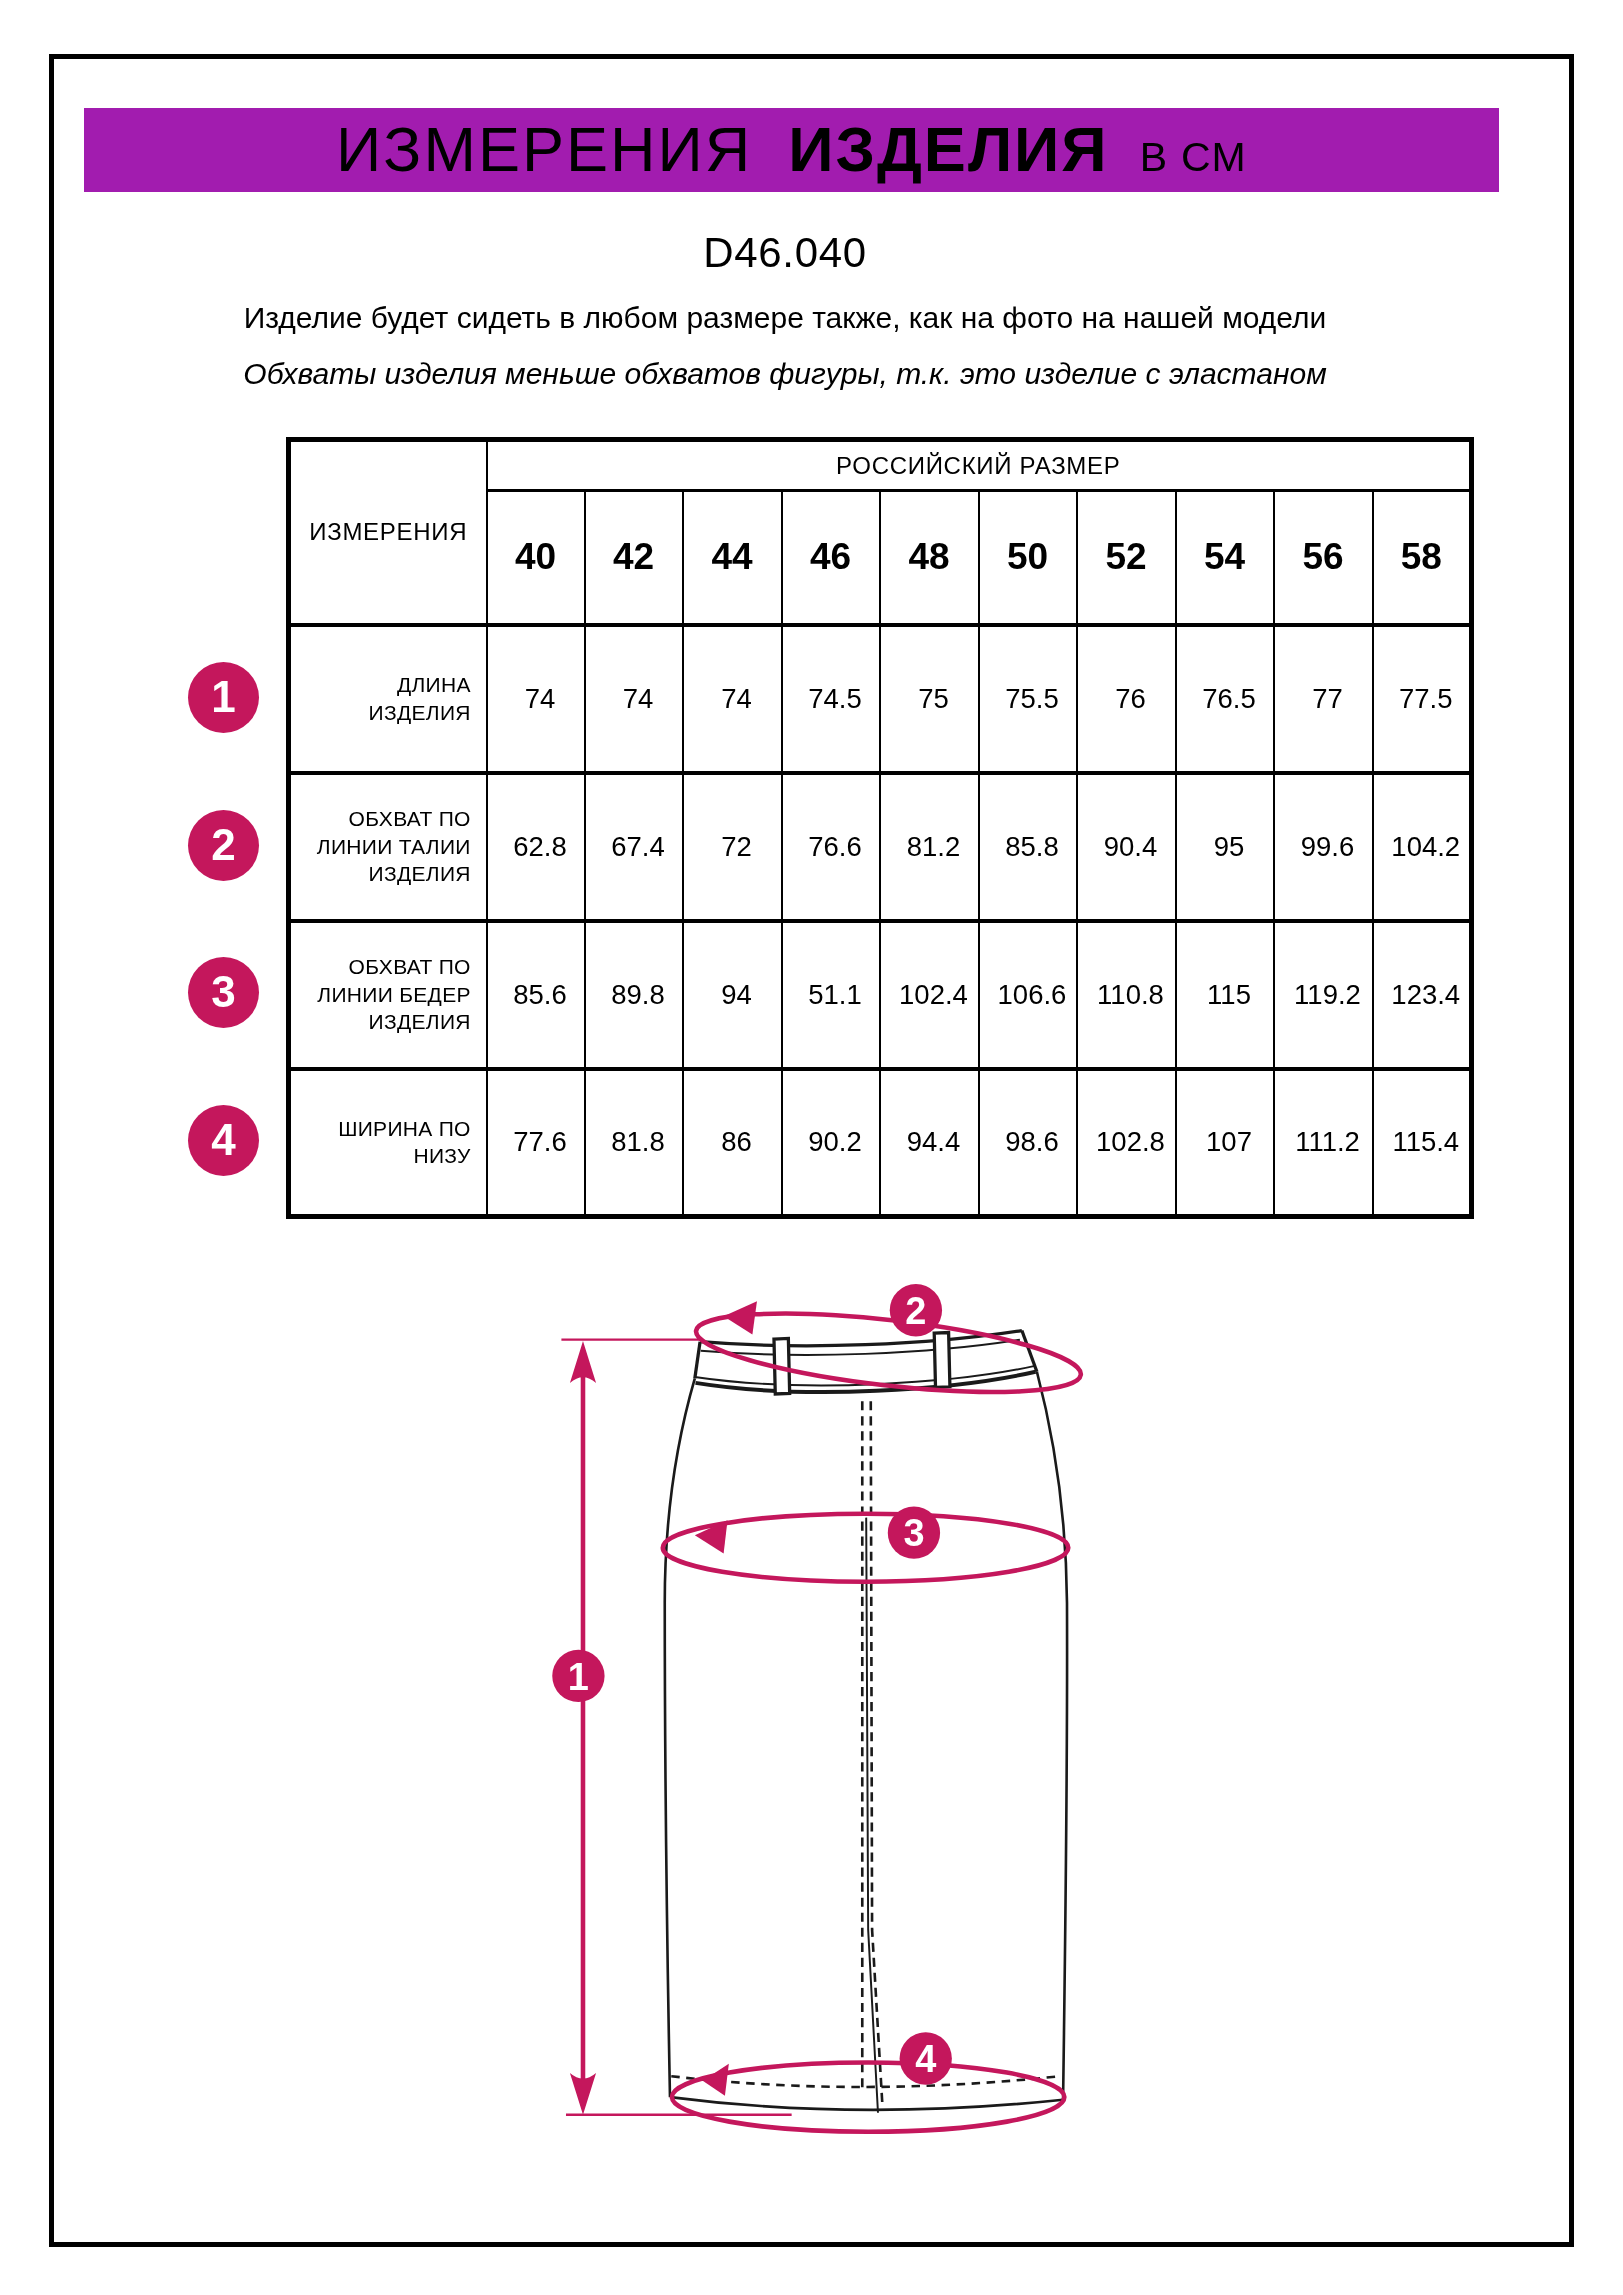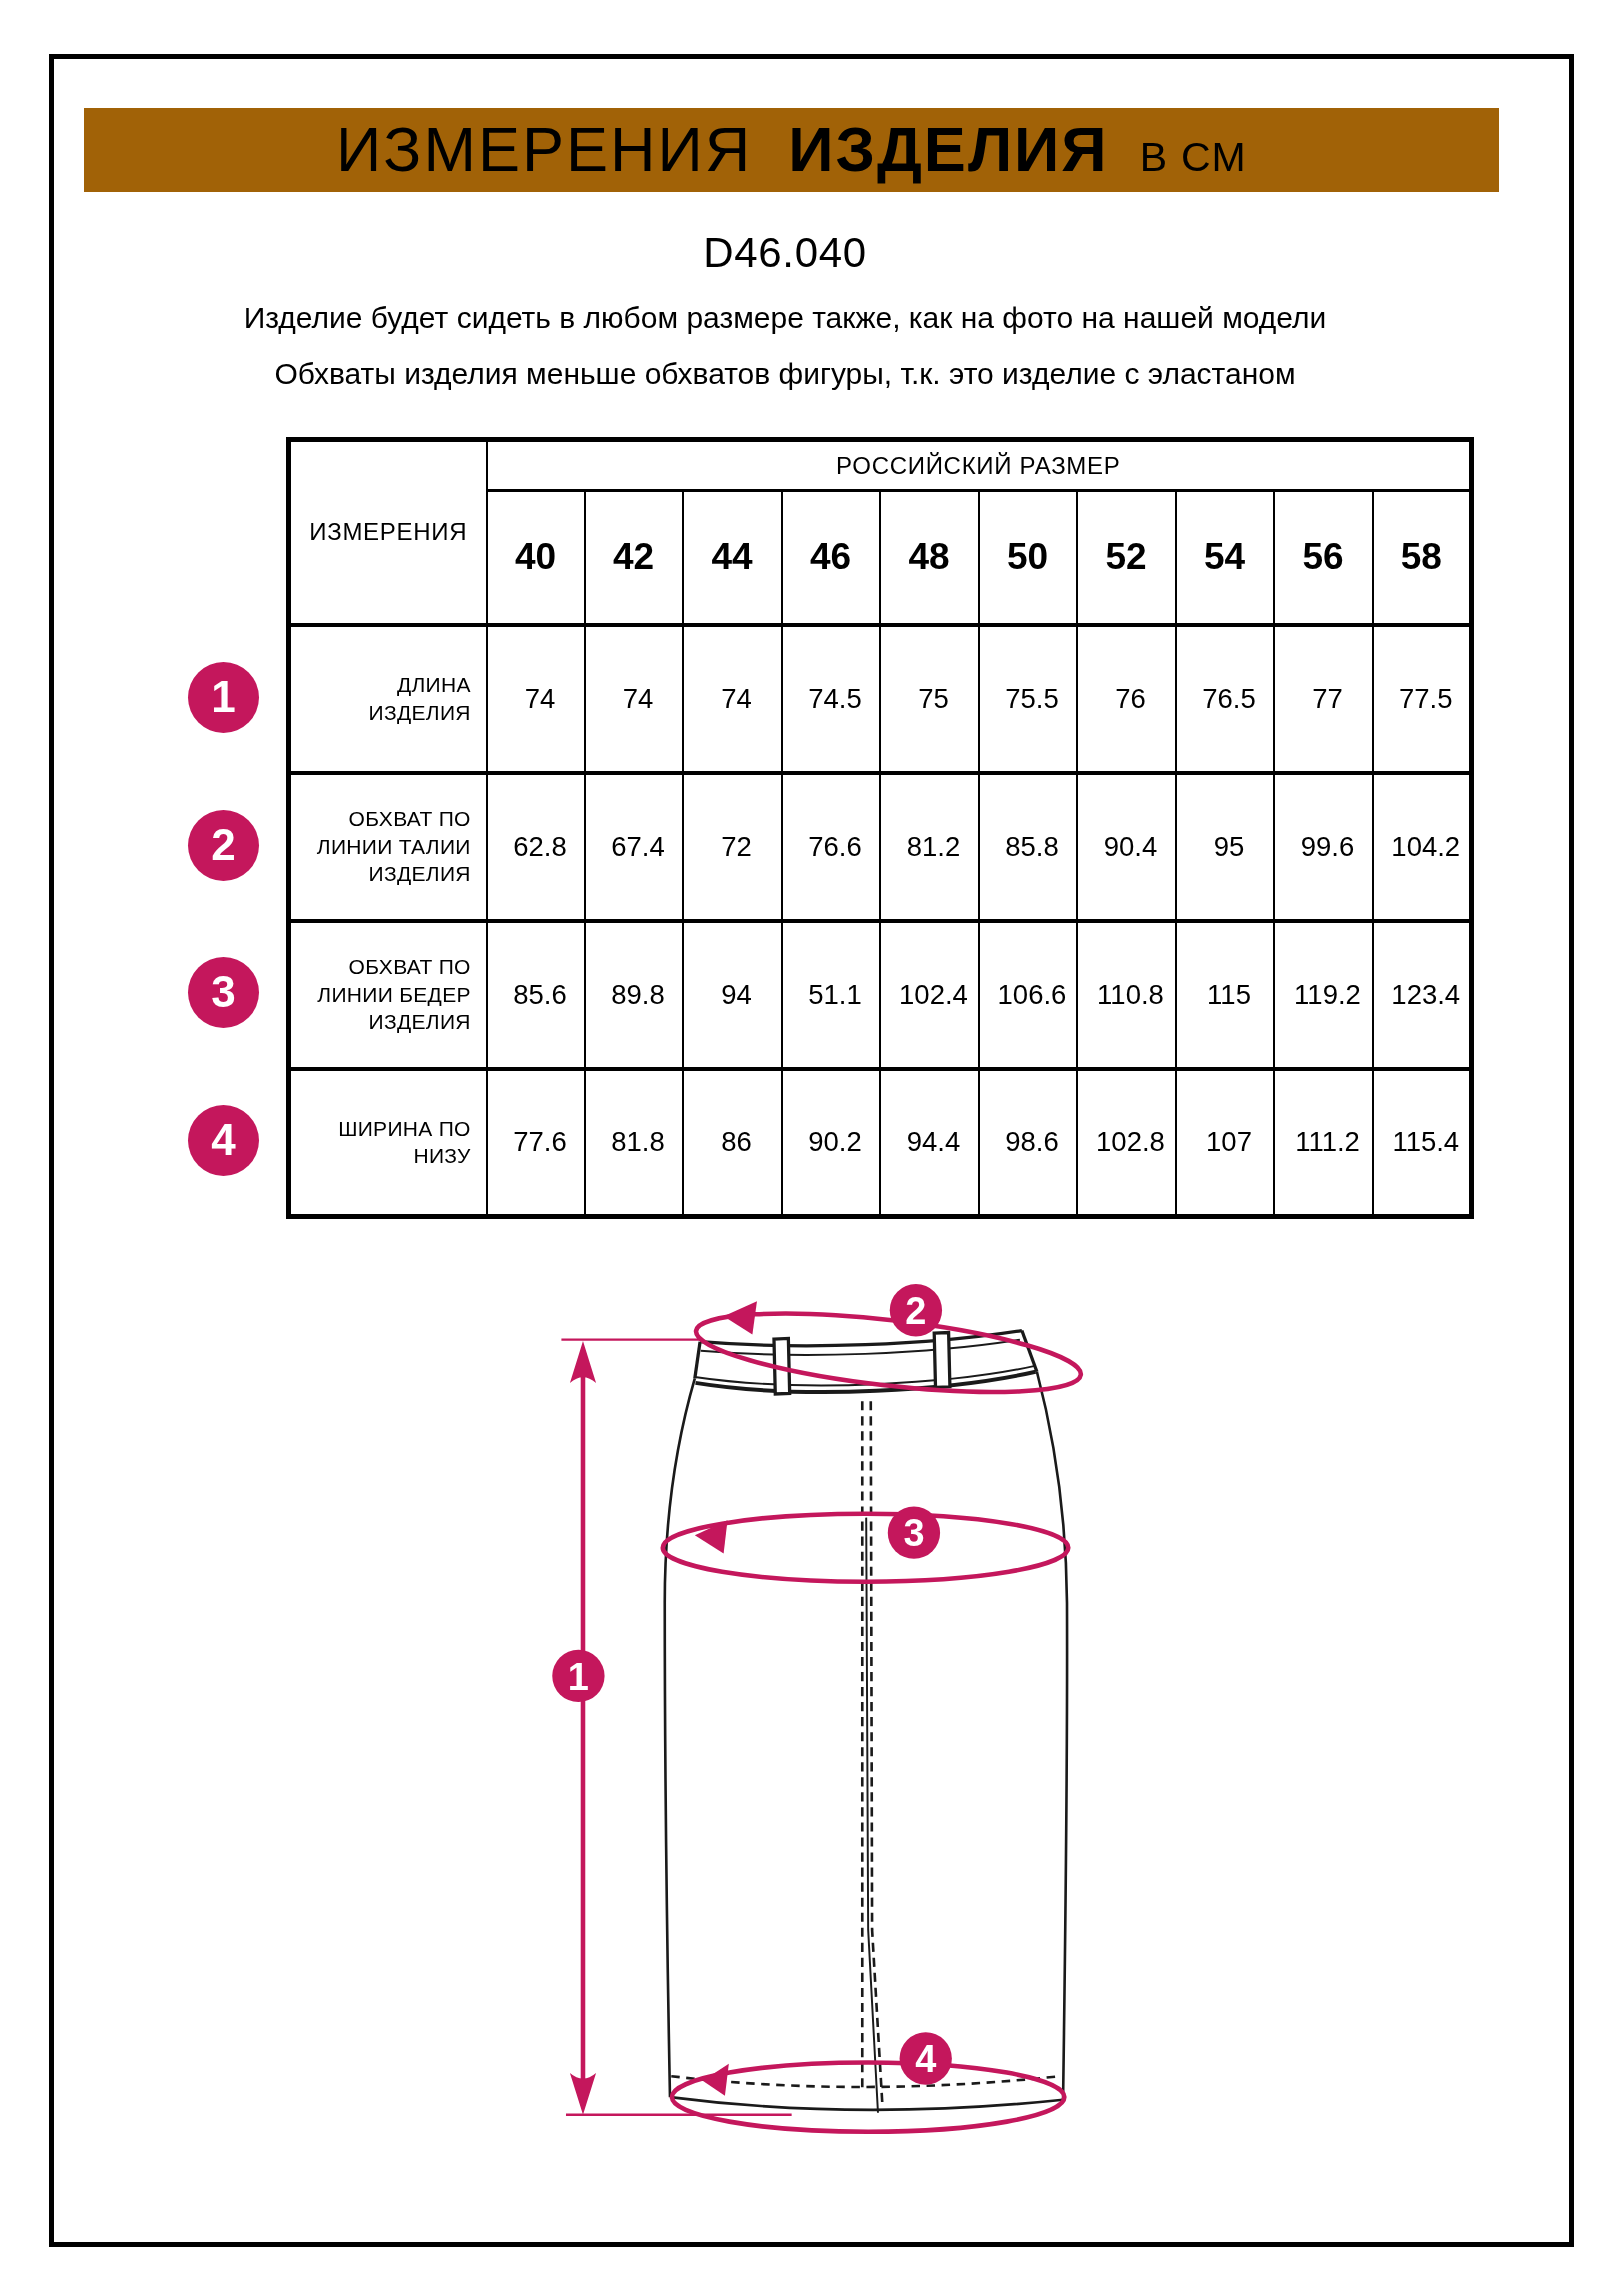--- a/index.html
+++ b/index.html
@@ -8,34 +8,34 @@
     width:1623px; height:2295px; position:relative;
     font-family:"Liberation Sans", sans-serif; color:#000;
   }
   .page { position:absolute; inset:0; }
   .frame {
     position:absolute; left:49px; top:54px; width:1525px; height:2193px;
     border:5.9px solid #000;
   }
   .title-band {
     position:absolute; left:84px; top:108px; width:1415px; height:84px;
-    background:#a16207; text-align:center; line-height:82px; white-space:nowrap;
+    background:#a21caf; text-align:center; line-height:82px; white-space:nowrap;
   }
   .title-band .t-reg  { font-size:63px; letter-spacing:2px; }
   .title-band .t-bold { font-size:63px; font-weight:bold; letter-spacing:2px; margin-left:36px; }
   .title-band .t-unit { font-size:41px; letter-spacing:1.3px; margin-left:31px; }
   .product-code {
     position:absolute; left:0; top:229px; width:1570px; text-align:center;
     font-size:42px; letter-spacing:0.7px;
   }
   .note {
     position:absolute; left:0; width:1570px; text-align:center; font-size:30px;
   }
   .note.n1 { top:301px; }
-  .note.n2 { top:357px; }
+  .note.n2 { top:357px;font-style:italic; }
 
   table.size-table {
     position:absolute; left:286px; top:437px; width:1183px;
     border-collapse:collapse; table-layout:fixed;
     border:5.2px solid #000;
   }
   .size-table th, .size-table td {
     border:2px solid #000; text-align:center; vertical-align:middle;
     font-weight:normal; padding:0;
   }

